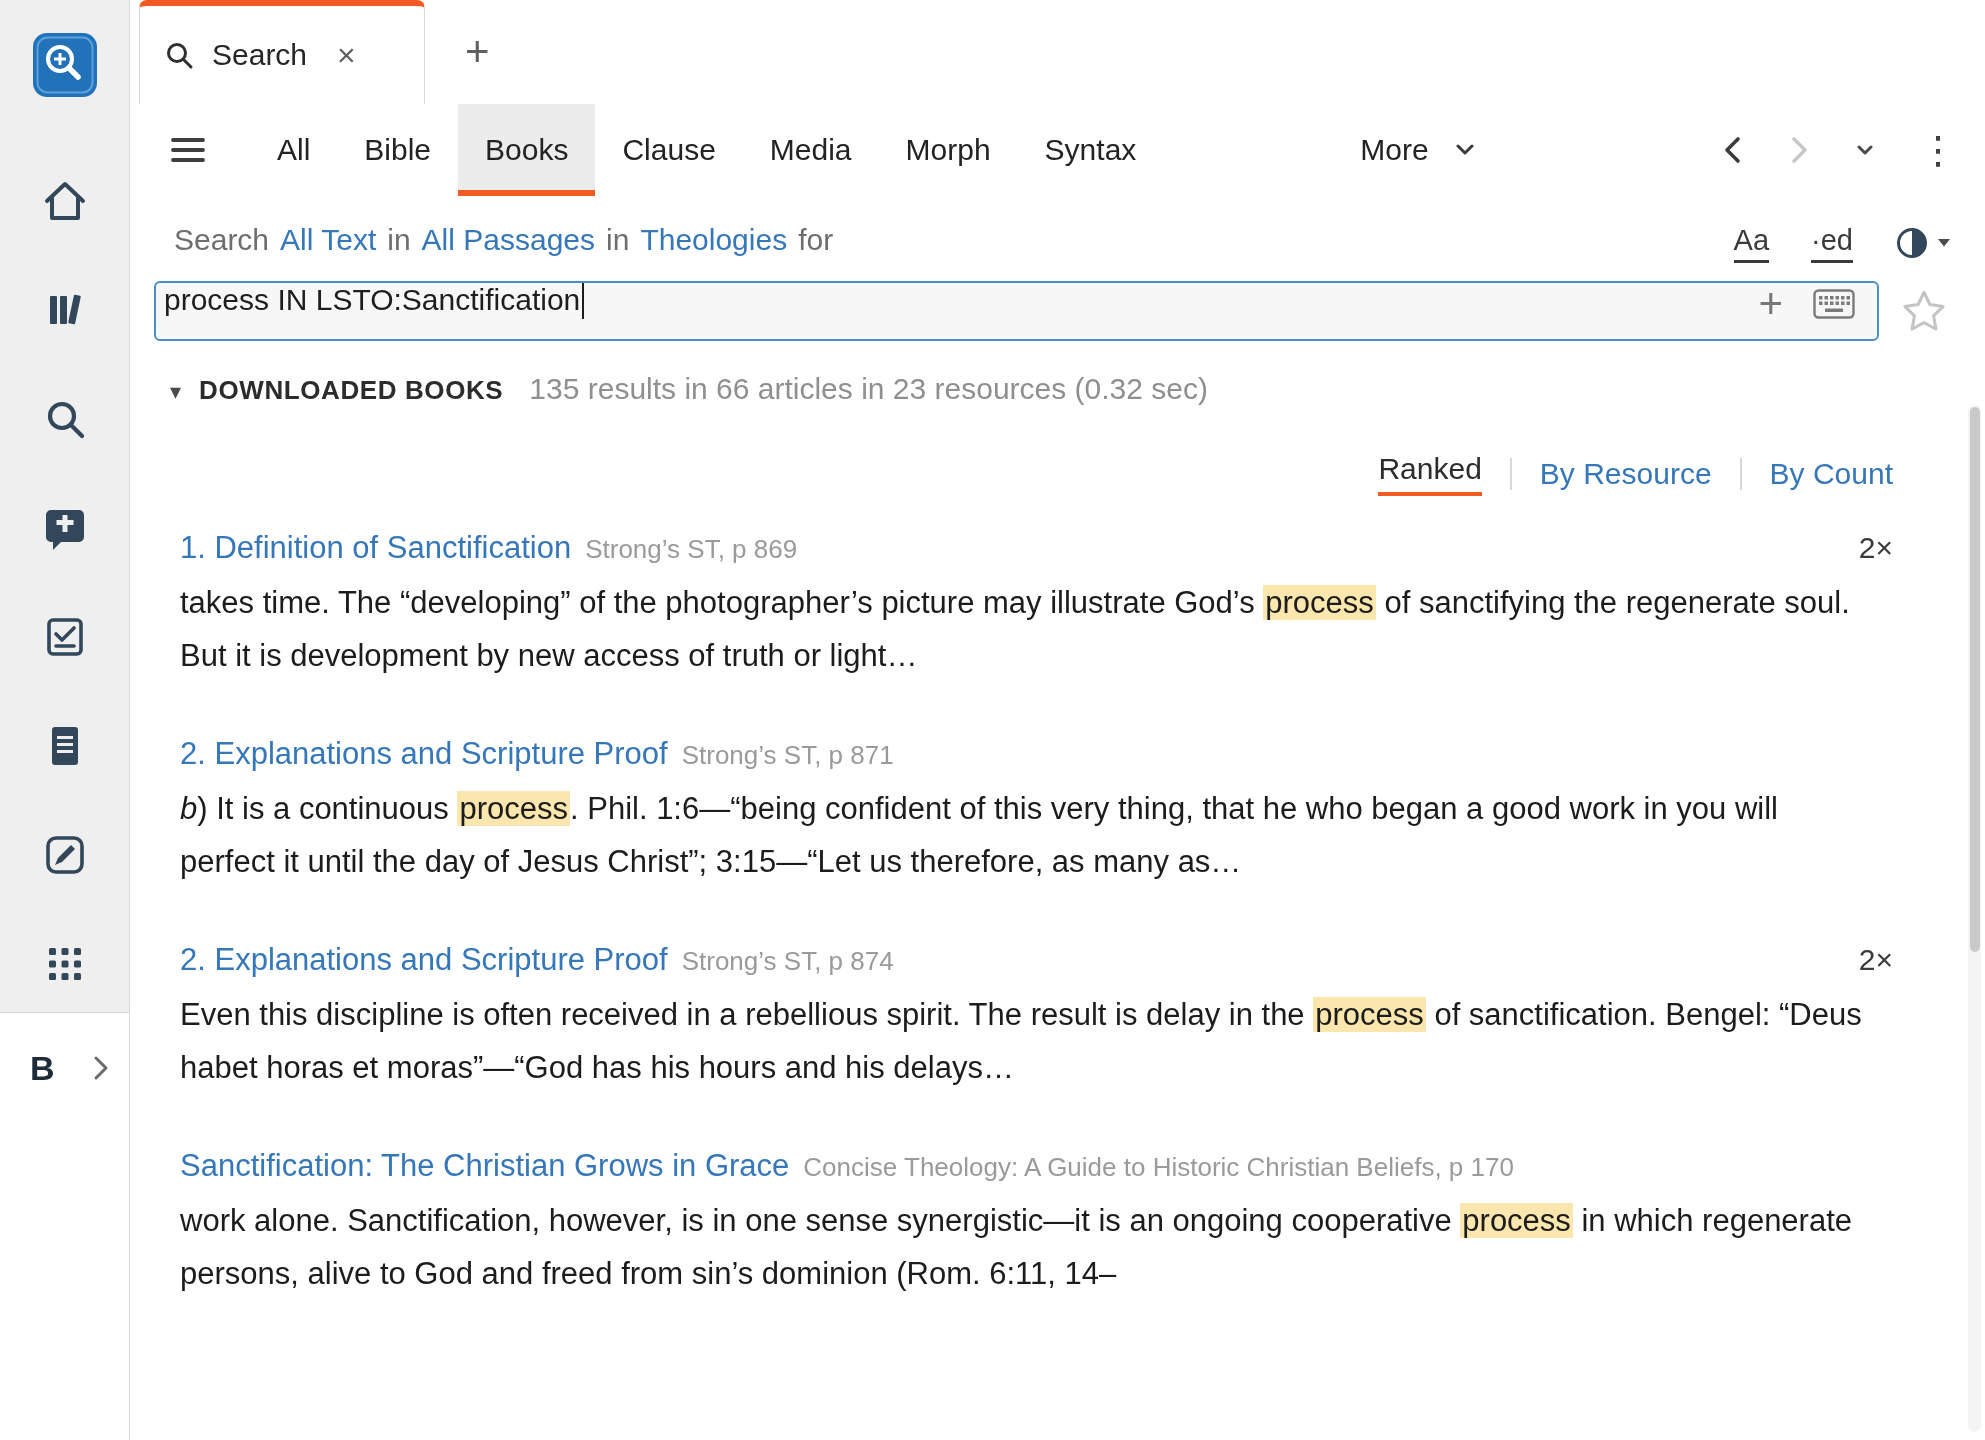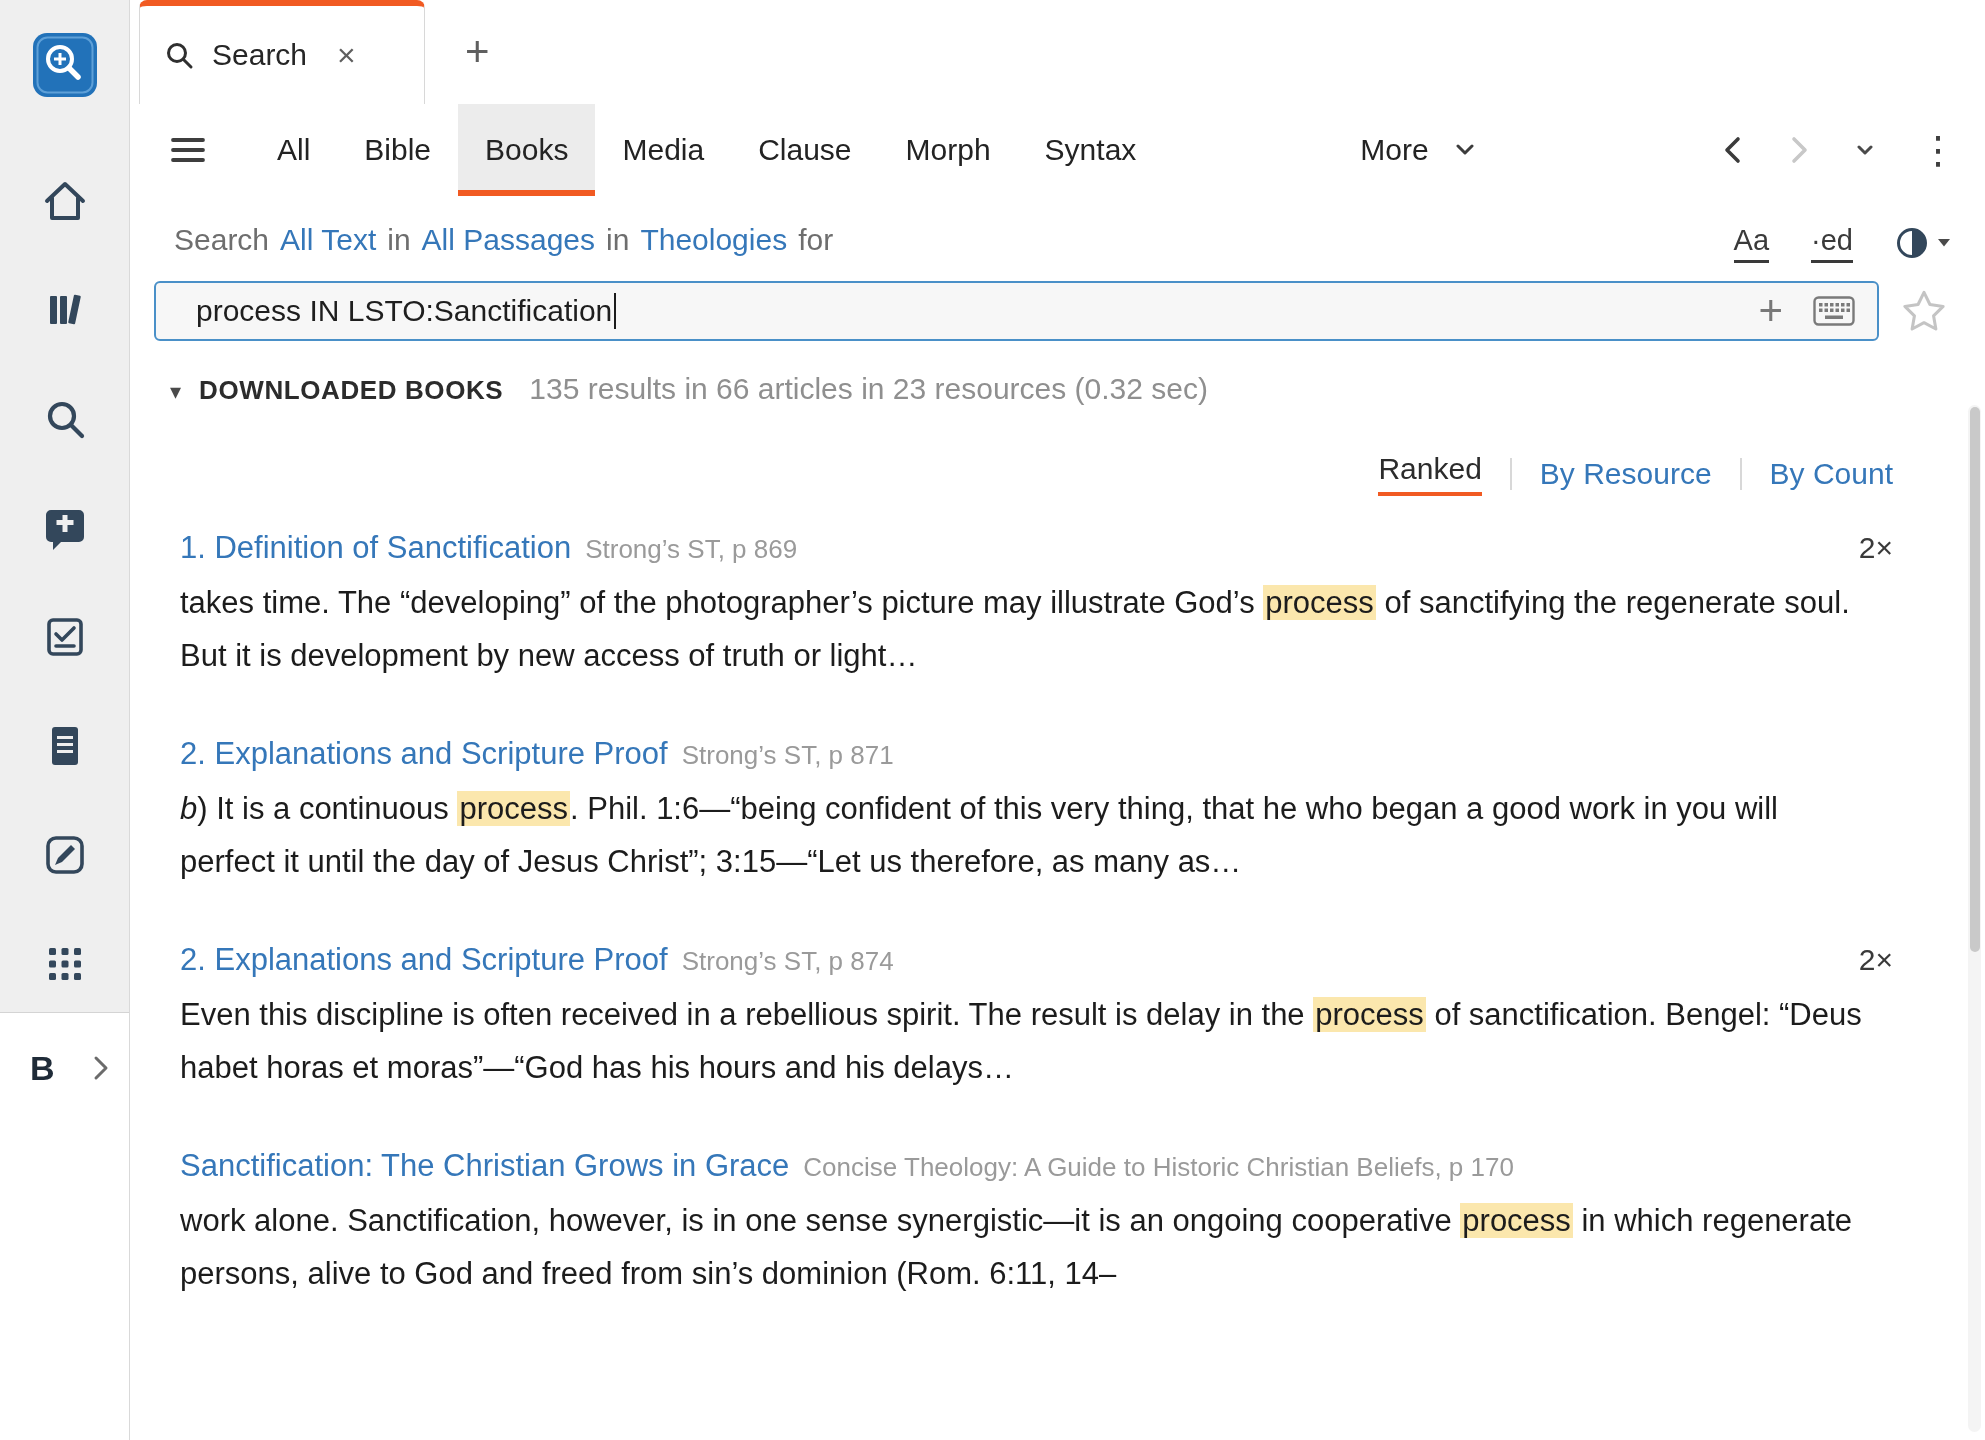--- a/index.html
+++ b/index.html
@@ -38,21 +38,21 @@
   
   .scoperow { height:78px; display:flex; align-items:center; padding:10px 34px 0 44px; font-size:30px; color:#6e6e6e; }
   .scoperow .w { margin-right:11px; }
   .scope-link { color:var(--link,#3577b9); cursor:pointer; }
   .scope-right { margin-left:auto; display:flex; align-items:center; gap:42px;margin-top:6px; }
   .match-btn { font-size:29px; color:#3a3a3a; border-bottom:3px solid #3a3a3a; padding-bottom:3px; cursor:pointer; }
   .history-wrap { display:flex; align-items:center; gap:8px; cursor:pointer; }
 
   
   .searchrow { display:flex; align-items:center; padding-left:24px; margin-top:4px; height:66px; }
-  .searchbox { width:1725px; height:60px; border:2px solid #4a90c8; background:#f7f7f7; border-radius:6px; display:flex; align-items:center; padding:0 22px 0 40px; cursor:text; }
+  .searchbox { width:1725px; height:60px; border:2px solid #4a90c8; background:#f7f7f7; border-radius:6px; display:flex; align-items:flex-start; padding:0 22px 0 8px; cursor:text; }
   .query { font-size:30px; color:#1e1e1e; white-space:pre; }
   .caret { display:inline-block; width:2px; height:36px; background:#1c1c1c; margin-left:2px; vertical-align:-7px; }
   .box-icons { margin-left:auto; display:flex; align-items:center; gap:30px; }
   .plus-glyph { font-size:42px; font-weight:300; color:#787878; line-height:1; cursor:pointer; }
   .star { margin-left:22px; display:flex; cursor:pointer; }
 
   
   .results { flex:1; overflow:hidden; padding-top:28px; background:#fff; }
   .res-header { display:flex; align-items:baseline; padding-left:40px; gap:18px; }
   .collapse-glyph { font-size:22px; color:#4a4a4a; cursor:pointer; }
@@ -182,22 +182,22 @@
       <div class="hamburger">
         <svg width="36" height="30" viewBox="0 0 36 30" stroke="#3e3e3e" stroke-width="3.8" stroke-linecap="round">
           <line x1="3" y1="5" x2="33" y2="5"></line>
           <line x1="3" y1="15" x2="33" y2="15"></line>
           <line x1="3" y1="25" x2="33" y2="25"></line>
         </svg>
       </div>
       <div class="nav-item">All</div>
       <div class="nav-item">Bible</div>
       <div class="nav-item active">Books</div>
+      <div class="nav-item">Clause</div>
       <div class="nav-item">Media</div>
-      <div class="nav-item">Clause</div>
       <div class="nav-item">Morph</div>
       <div class="nav-item">Syntax</div>
       <div class="nav-item nav-more">
         <span>More</span>
         <svg width="18" height="12" viewBox="0 0 18 12" fill="none" stroke="#3c3c3c" stroke-width="3" stroke-linecap="round" stroke-linejoin="round">
           <path d="M2 2 L9 9 L16 2"></path>
         </svg>
       </div>
       <div class="nav-right">
         <svg width="22" height="30" viewBox="0 0 22 30" fill="none" stroke="#3b3b3b" stroke-width="3.6" stroke-linecap="round" stroke-linejoin="round">

